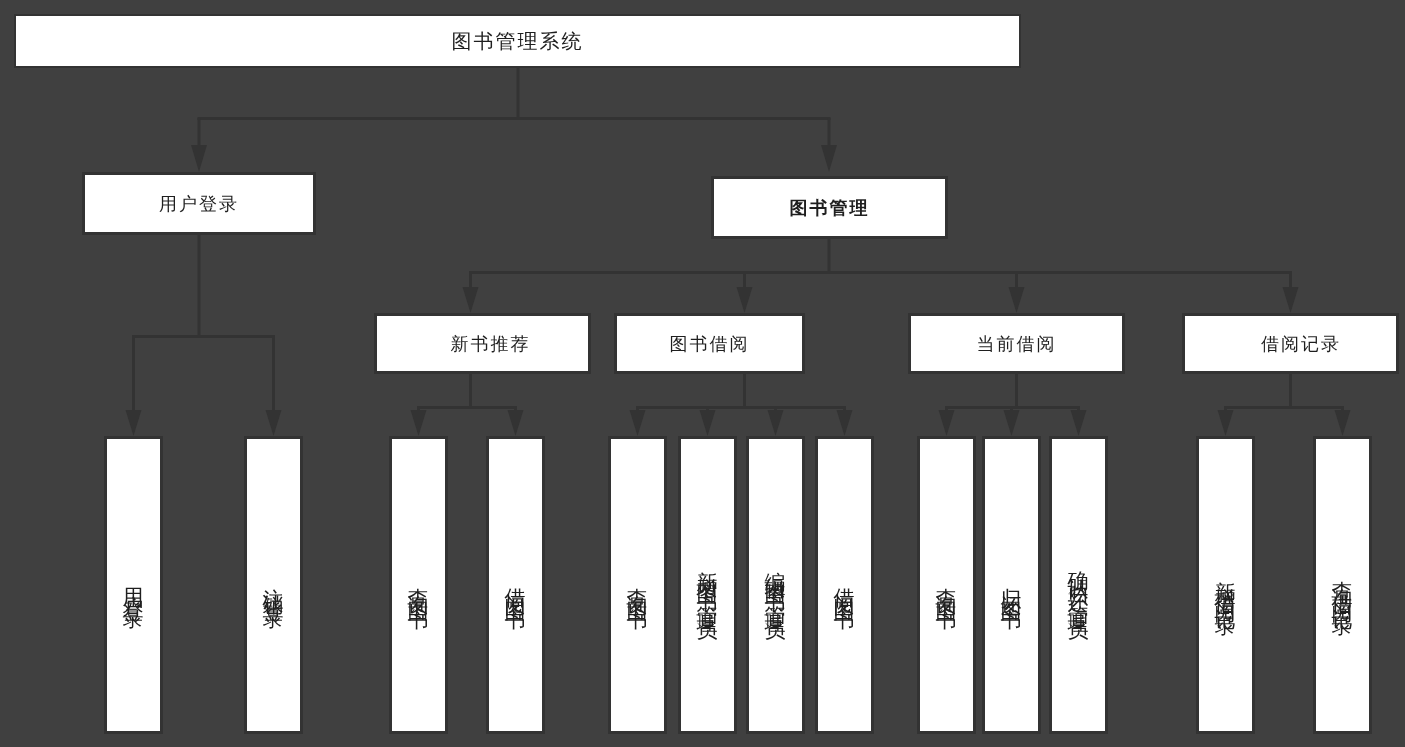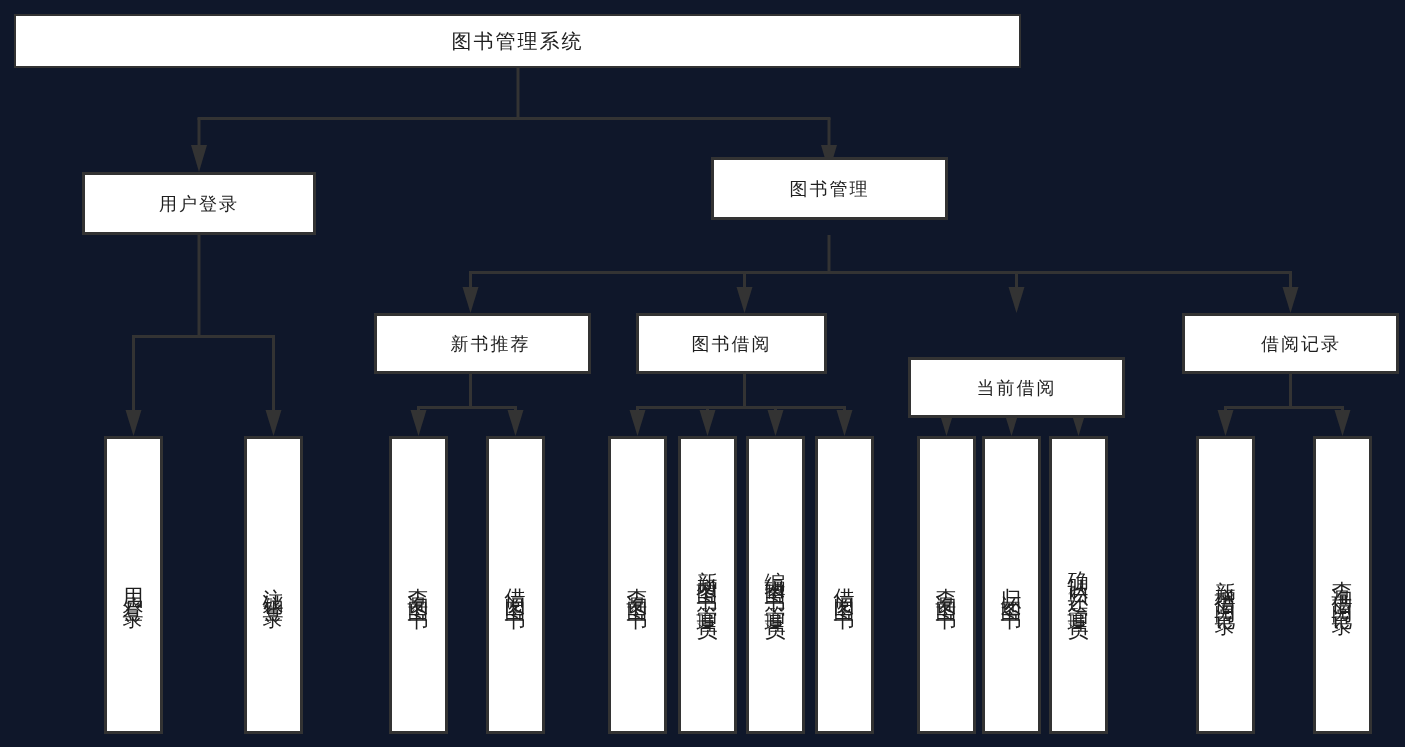--- a/index.html
+++ b/index.html
@@ -4,21 +4,21 @@
 <style>
   html, body {
     margin: 0;
     padding: 0;
     background: #ffffff;
   }
   .stage {
     position: relative;
     width: 1405px;
     height: 747px;
-    background: #0f172a;
+    background: #404040;
     font-family: "Liberation Sans", sans-serif;
     color: #1f1f1f;
     overflow: hidden;
   }
   .connectors {
     position: absolute;
     left: 0;
     top: 0;
     width: 1405px;
     height: 747px;
@@ -144,31 +144,31 @@
     </g>
   </svg>
 
   <div class="node root" style="left:14px; top:14px; width:1007px; height:54px;">
     <span>图书管理系统</span>
   </div>
 
   <div class="node" style="left:82px; top:172px; width:234px; height:63px;">
     <span>用户登录</span>
   </div>
-  <div class="node" style="left:711px; top:157px; width:237px; height:63px;">
+  <div class="node" style="left:711px; top:176px; width:237px; height:63px;font-weight:bold;">
     <span>图书管理</span>
   </div>
 
   <div class="node" style="left:374px; top:313px; width:217px; height:61px;padding-left:16px;">
     <span>新书推荐</span>
   </div>
-  <div class="node" style="left:636px; top:313px; width:191px; height:61px;">
+  <div class="node" style="left:614px; top:313px; width:191px; height:61px;">
     <span>图书借阅</span>
   </div>
-  <div class="node" style="left:908px; top:313px; width:217px; height:61px;margin-top:44px;">
+  <div class="node" style="left:908px; top:313px; width:217px; height:61px;">
     <span>当前借阅</span>
   </div>
   <div class="node" style="left:1182px; top:313px; width:217px; height:61px;padding-left:21px;">
     <span>借阅记录</span>
   </div>
 
   <div class="leaf" style="left:104px;">
     <span class="vtext">用户登录</span>
   </div>
   <div class="leaf" style="left:244px;">

